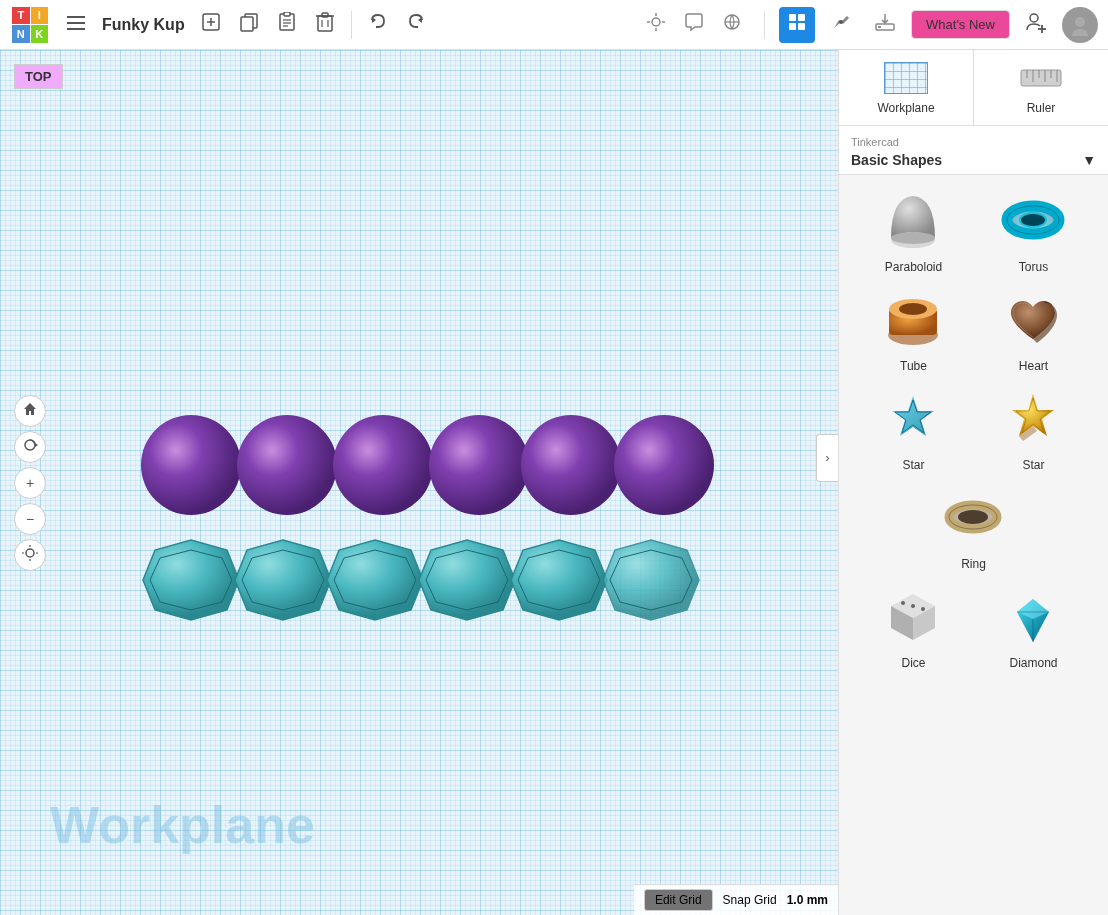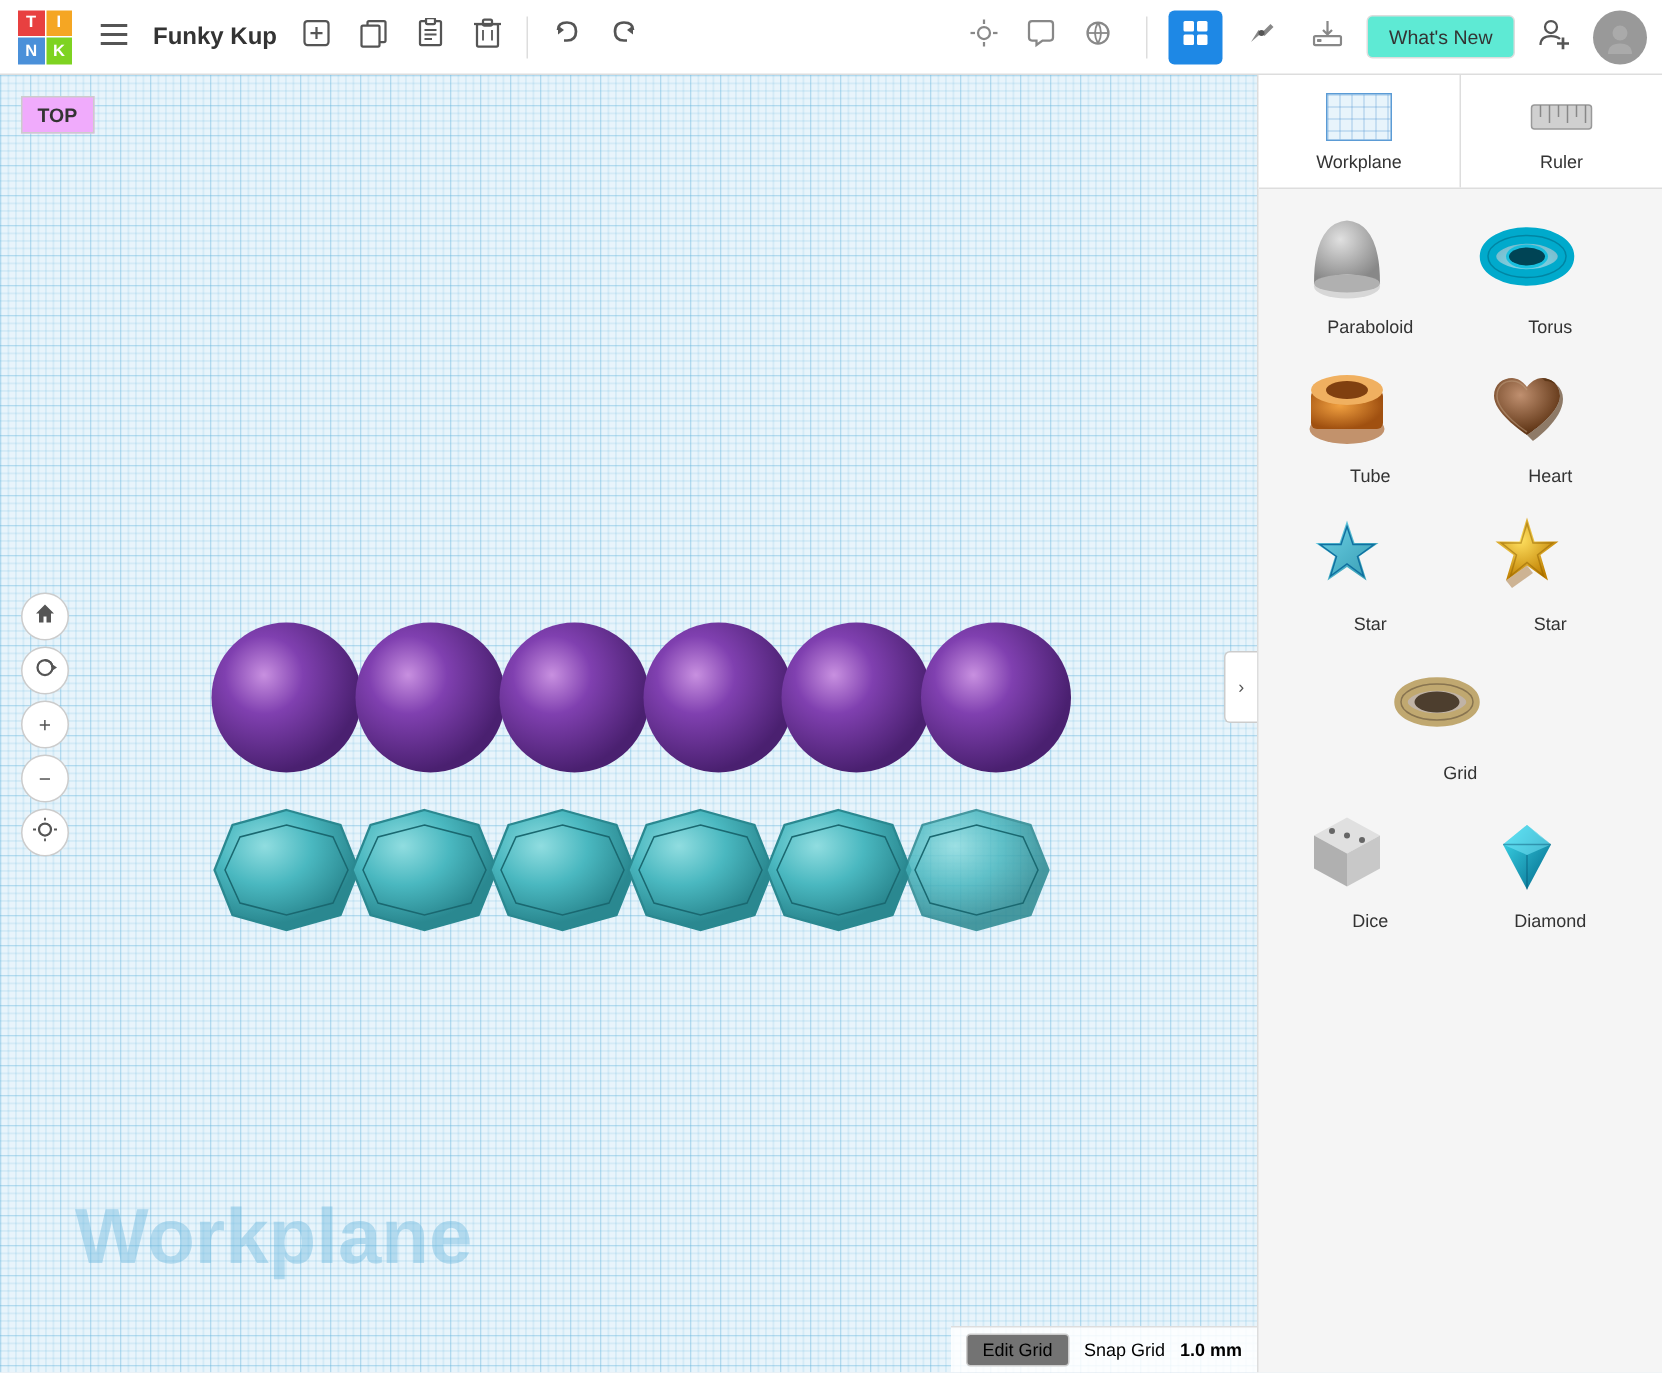--- a/index.html
+++ b/index.html
@@ -51,21 +51,21 @@
       border-radius: 4px;
       font-size: 18px;
       color: #555;
     }
     .tb-btn.active { background: #1e88e5; color: white; }
 
     .tb-sep { width: 1px; height: 28px; background: #ddd; margin: 0 6px; }
 
     #whats-new-btn {
       padding: 6px 14px;
-      background: #5eead4;
+      background: #ec4899;
       border: 1px solid #ddd;
       border-radius: 4px;
       cursor: pointer;
       font-size: 13px;
       color: #333;
     }
 
     .user-btn {
       width: 36px;
       height: 36px;
@@ -310,20 +310,21 @@
     .shapes-row {
       display: flex;
       gap: 10px;
       margin-bottom: 10px;
       justify-content: center;
     }
     .shape-item {
       width: 110px;
       display: flex;
       flex-direction: column;
+      align-items: center;
       gap: 5px;
       cursor: pointer;
     }
     .shape-thumb {
       width: 80px;
       height: 70px;
       display: flex;
       align-items: center;
       justify-content: center;
     }
@@ -640,20 +641,27 @@
             <line x1="20" y1="8" x2="20" y2="16" stroke="#888" stroke-width="1"></line>
             <line x1="26" y1="8" x2="26" y2="20" stroke="#888" stroke-width="1"></line>
             <line x1="32" y1="8" x2="32" y2="16" stroke="#888" stroke-width="1"></line>
             <line x1="38" y1="8" x2="38" y2="20" stroke="#888" stroke-width="1"></line>
           </svg>
         </div>
         <span class="panel-tool-label">Ruler</span>
       </div>
     </div>
 
+    <div id="shapes-category">
+      <div class="category-label">Tinkercad</div>
+      <div class="category-selector">
+        <span>Basic Shapes</span>
+        <span>▼</span>
+      </div>
+    </div>
 
     <div id="shapes-grid">
 
       <div class="shapes-row">
         <div class="shape-item">
           <div class="shape-thumb">
             <svg width="65" height="65" viewBox="0 0 65 65">
               <defs>
                 <radialGradient id="paraGrad" cx="40%" cy="30%" r="70%">
                   <stop offset="0%" stop-color="#e0e0e0"></stop>
@@ -770,21 +778,21 @@
                   <stop offset="61%" stop-color="#c0a870"></stop>
                   <stop offset="100%" stop-color="#705030"></stop>
                 </radialGradient>
               </defs>
               <ellipse cx="32" cy="36" rx="24" ry="12" fill="#705030" opacity="0.4"></ellipse>
               <ellipse cx="32" cy="32" rx="24" ry="12" fill="none" stroke="#c0a870" stroke-width="9"></ellipse>
               <ellipse cx="32" cy="32" rx="24" ry="12" fill="none" stroke="#504030" stroke-width="1" opacity="0.5"></ellipse>
               <ellipse cx="32" cy="32" rx="15" ry="7" fill="#302010" opacity="0.8"></ellipse>
             </svg>
           </div>
-          <span class="shape-label">Grid</span>
+          <span class="shape-label">Ring</span>
         </div>
       </div>
 
       <div class="shapes-row">
         <div class="shape-item">
           <div class="shape-thumb">
             <svg width="65" height="65" viewBox="0 0 65 65">
               <defs>
                 <linearGradient id="diceGrad" x1="0%" y1="0%" x2="100%" y2="100%">
                   <stop offset="0%" stop-color="#d8d8d8"></stop>

